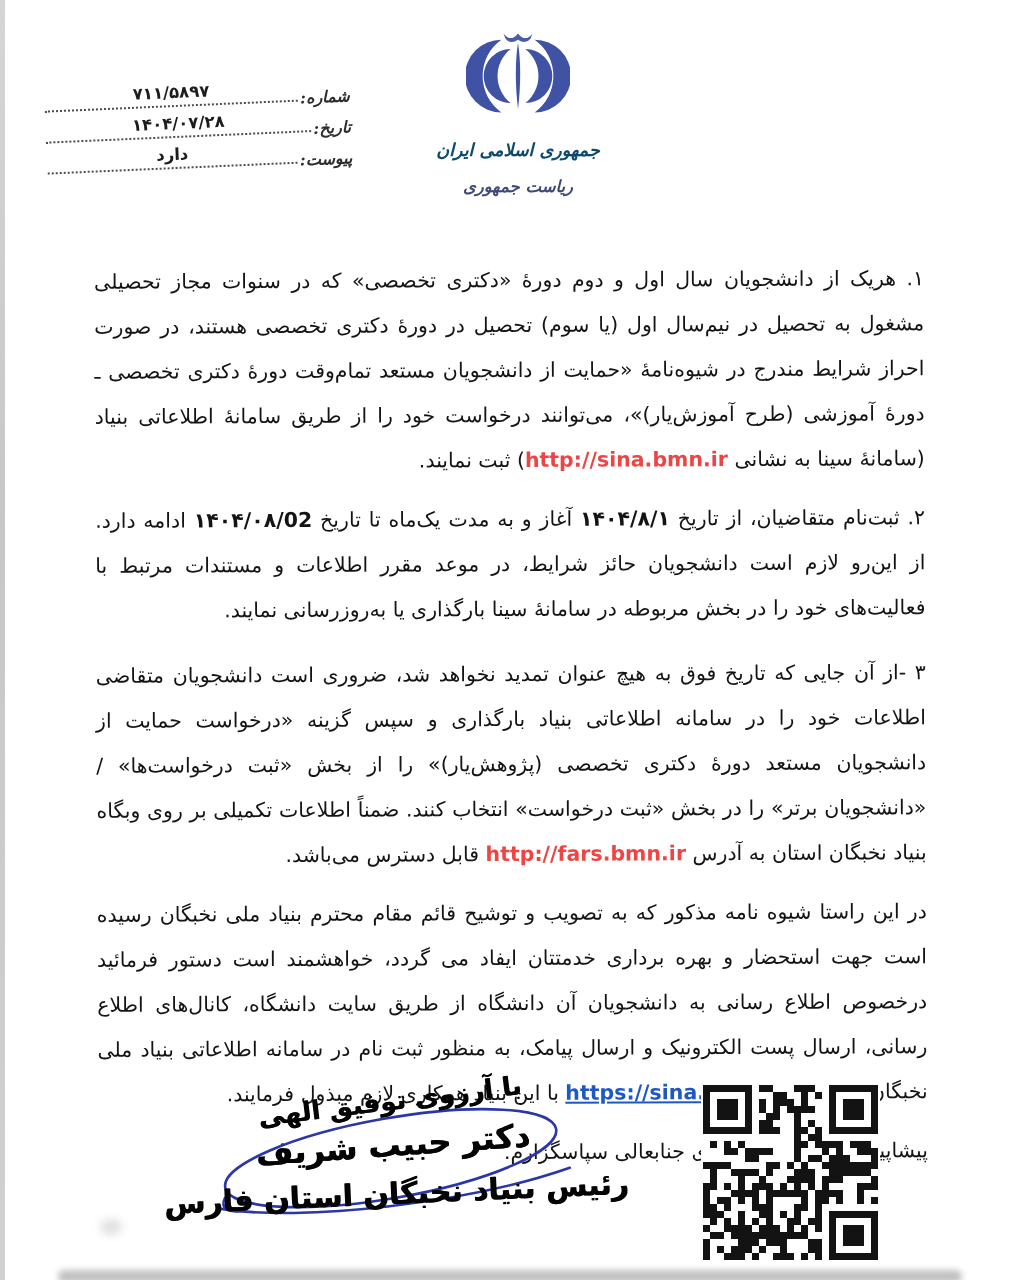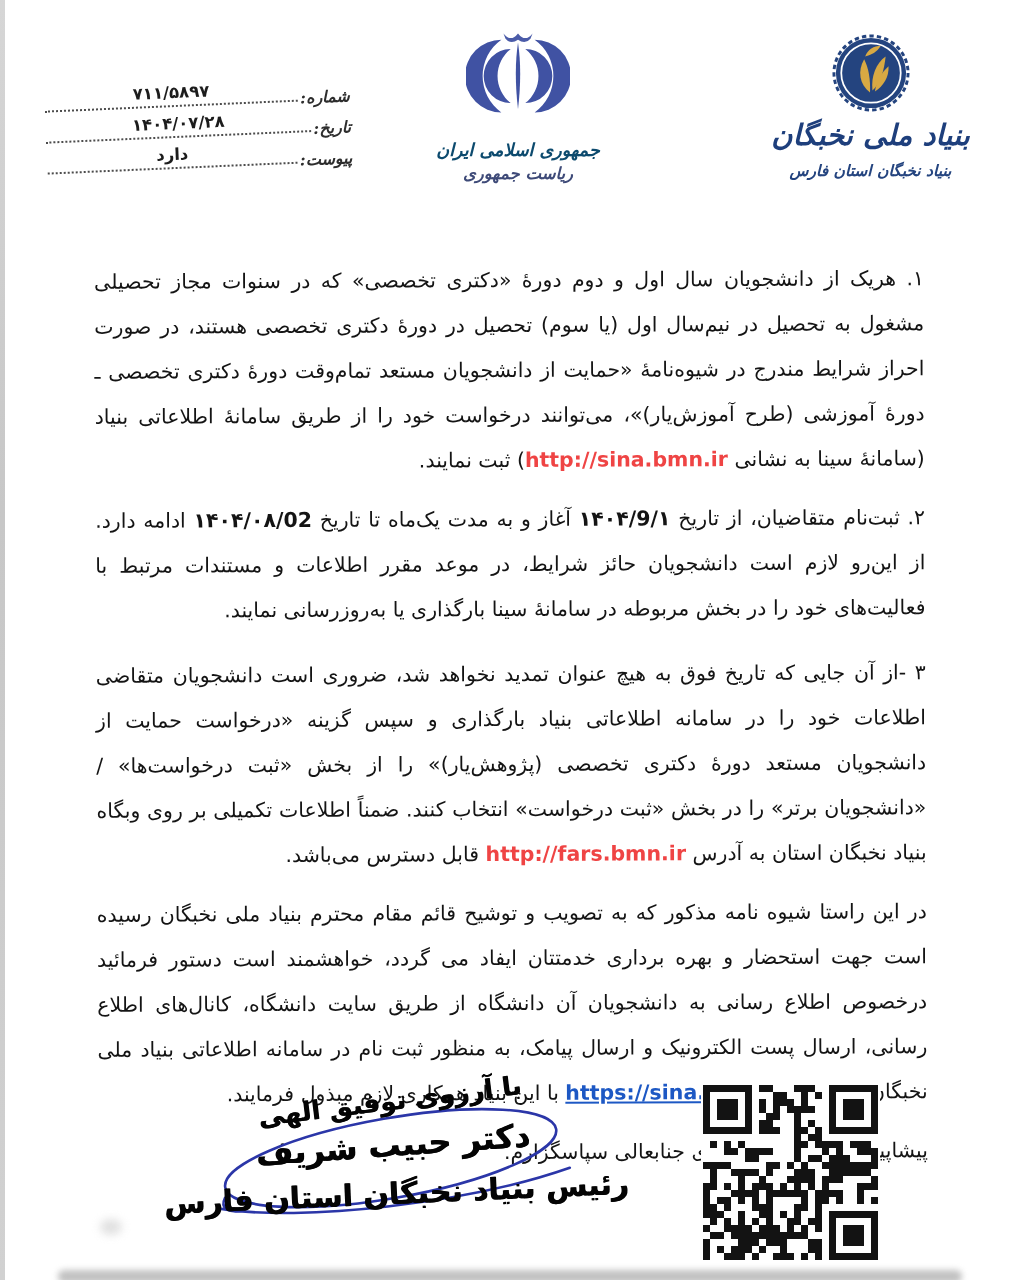--- a/index.html
+++ b/index.html
@@ -28,21 +28,21 @@
   .meta-label { font-family:"DejaVu Serif", serif; font-style:italic; font-weight:700;
     font-size:16px; color:#2d2d2d; padding-left:2px; transform:translateY(6px); white-space:nowrap; }
   .meta-line { flex:1; border-bottom:2.4px dotted #4c4c4c; text-align:center; padding-bottom:1px; }
   .meta-value { font-size:16.5px; font-weight:600; color:#1c1c1c; letter-spacing:1px; position:relative; top:-2px; }
 
   
   .center-head { position:absolute; left:398px; top:26px; width:240px; text-align:center; }
   .center-head svg { display:block; margin:0 auto; }
   .gov-line1 { margin-top:18px; font-family:"DejaVu Serif", serif; font-style:italic; font-weight:700;
     font-size:17.5px; color:#0c4a6e; }
-  .gov-line2 { margin-top:4px; font-family:"DejaVu Serif", serif; font-style:italic; font-weight:700;
+  .gov-line2 { margin-top:17px; font-family:"DejaVu Serif", serif; font-style:italic; font-weight:700;
     font-size:16.5px; color:#3e4a78; }
 
   
   .org-head { position:absolute; left:758px; top:34px; width:225px; text-align:center; }
   .org-head svg { display:block; margin:0 auto; }
   .org-name { margin-top:6px; font-family:"DejaVu Serif", serif; font-weight:700; font-style:italic;
     font-size:29px; color:#1e3f7c; white-space:nowrap; }
   .org-branch { margin-top:9px; font-family:"DejaVu Serif", serif; font-weight:700; font-style:italic;
     font-size:15.5px; color:#24447f; white-space:nowrap; }
 
@@ -105,40 +105,25 @@
         <path d="M43 22 A33 33 0 0 0 43 74 A25 25 0 0 1 43 22 Z"></path>
         <path d="M57 22 A33 33 0 0 1 57 74 A25 25 0 0 0 57 22 Z"></path>
         <path d="M34 13 A43 43 0 0 0 34 83 A33 33 0 0 1 34 13 Z"></path>
         <path d="M66 13 A43 43 0 0 1 66 83 A33 33 0 0 0 66 13 Z"></path>
       </g>
     </svg>
     <div class="gov-line1">جمهوری اسلامی ایران</div>
     <div class="gov-line2">ریاست جمهوری</div>
   </div>
 
-  <div class="org-head">
-    <svg width="78" height="78" viewBox="0 0 80 80">
-      <circle cx="40" cy="40" r="36" fill="#24447f"></circle>
-      <circle cx="40" cy="40" r="38" fill="none" stroke="#24447f" stroke-width="3" stroke-dasharray="4.5 3.2"></circle>
-      <circle cx="40" cy="40" r="30.5" fill="none" stroke="#ffffff" stroke-width="1.8"></circle>
-      <g fill="#d8a943">
-        <path d="M39 60 C28 52 26 38 33 26 C37.5 35 39.5 46 39 60 Z"></path>
-        <path d="M41.5 58 C40 43 45 30 55 23 C53.5 37 50 50 41.5 58 Z"></path>
-        <path d="M44 59 C53 53 58.5 44 58 33 C50 40 45.5 49 44 59 Z"></path>
-        <path d="M34 23 C36.5 16 43 12 50 12 C46 18.5 40.5 21.5 34 23 Z"></path>
-      </g>
-    </svg>
-    <div class="org-name">بنیاد ملی نخبگان</div>
-    <div class="org-branch">بنیاد نخبگان استان فارس</div>
-  </div>
 
   <main class="letter-body">
     <p><span>۱. هریک از دانشجویان سال اول و دوم دورهٔ «دکتری تخصصی» که در سنوات مجاز تحصیلی مشغول به تحصیل در نیم‌سال اول (یا سوم) تحصیل در دورهٔ دکتری تخصصی هستند، در صورت احراز شرایط مندرج در شیوه‌نامهٔ «حمایت از دانشجویان مستعد تمام‌وقت دورهٔ دکتری تخصصی ـ دورهٔ آموزشی (طرح آموزش‌یار)»، می‌توانند درخواست خود را از طریق سامانهٔ اطلاعاتی بنیاد (سامانهٔ سینا به نشانی </span><span class="url-black">http://sina.bmn.ir</span><span>‏) ثبت نمایند.</span></p>
 
-    <p><span>۲. ثبت‌نام متقاضیان، از تاریخ </span><span class="b">۱۴۰۴/9/۱</span><span> آغاز و به مدت یک‌ماه تا تاریخ </span><span class="b">۱۴۰۴/۰۸/02</span><span> ادامه دارد. از این‌رو لازم است دانشجویان حائز شرایط، در موعد مقرر اطلاعات و مستندات مرتبط با فعالیت‌های خود را در بخش مربوطه در سامانهٔ سینا بارگذاری یا به‌روزرسانی نمایند.</span></p>
+    <p><span>۲. ثبت‌نام متقاضیان، از تاریخ </span><span class="b">۱۴۰۴/۸/۱</span><span> آغاز و به مدت یک‌ماه تا تاریخ </span><span class="b">۱۴۰۴/۰۸/02</span><span> ادامه دارد. از این‌رو لازم است دانشجویان حائز شرایط، در موعد مقرر اطلاعات و مستندات مرتبط با فعالیت‌های خود را در بخش مربوطه در سامانهٔ سینا بارگذاری یا به‌روزرسانی نمایند.</span></p>
 
     <p class="p3"><span>۳ -از آن جایی که تاریخ فوق به هیچ عنوان تمدید نخواهد شد، ضروری است دانشجویان متقاضی اطلاعات خود را در سامانه اطلاعاتی بنیاد بارگذاری و سپس گزینه «درخواست حمایت از دانشجویان مستعد دورهٔ دکتری تخصصی (پژوهش‌یار)» را از بخش «ثبت درخواست‌ها» / «دانشجویان برتر»  را در بخش «ثبت درخواست» انتخاب کنند. ضمناً اطلاعات تکمیلی بر روی وبگاه بنیاد نخبگان استان به آدرس </span><span class="url-black">http://fars.bmn.ir</span><span> قابل دسترس می‌باشد.</span></p>
 
     <p><span>در این راستا شیوه نامه مذکور که به تصویب و توشیح قائم مقام محترم بنیاد ملی نخبگان رسیده است جهت استحضار و بهره برداری خدمتتان ایفاد می گردد، خواهشمند است دستور فرمائید درخصوص اطلاع رسانی به دانشجویان آن دانشگاه از طریق سایت دانشگاه، کانال‌های اطلاع رسانی، ارسال پست الکترونیک و ارسال پیامک، به منظور ثبت نام در سامانه اطلاعاتی بنیاد ملی نخبگان به نشانی </span><span class="url-link">https://sina.bmn.ir</span><span> با این بنیاد همکاری لازم مبذول فرمایند.</span></p>
 
     <p class="closing">پیشاپیش از لطف و همکاری جنابعالی سپاسگزارم.</p>
   </main>
 
   <div class="signature">
     <svg class="sig-ellipse" viewBox="0 0 368 128">

